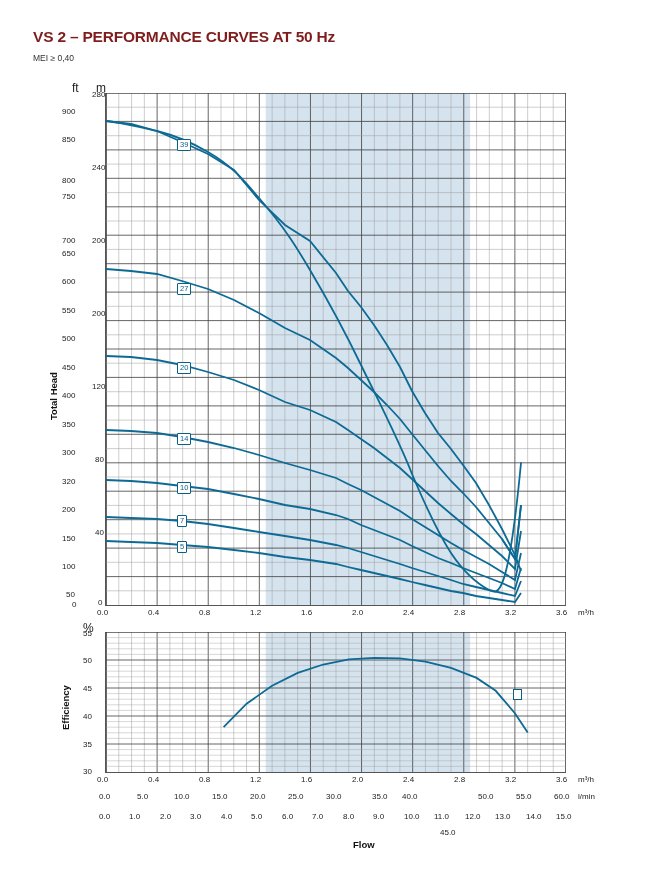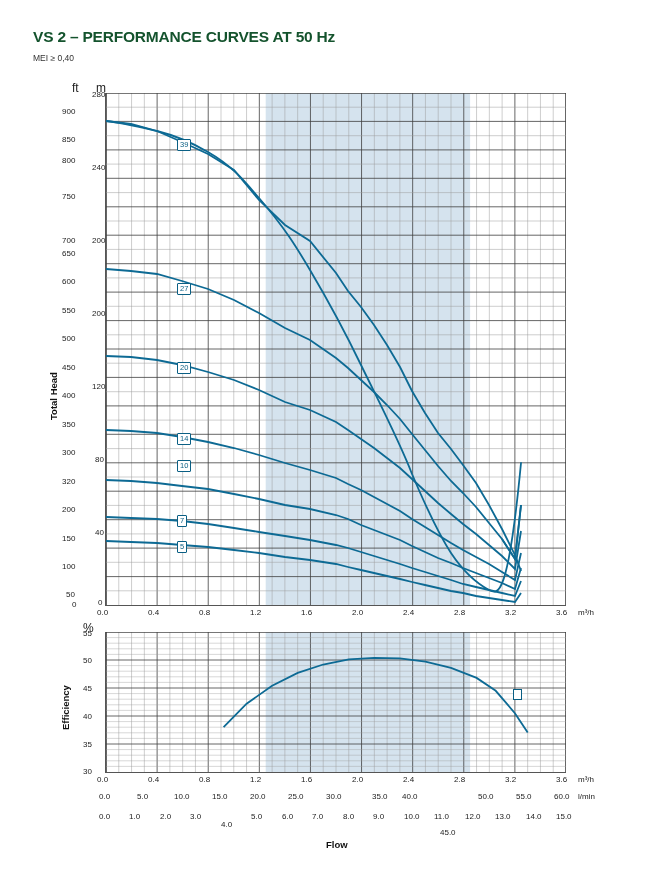--- a/index.html
+++ b/index.html
@@ -7,21 +7,21 @@
     width:663px;height:878px;
     background:#ffffff;
     font-family:"Liberation Sans", sans-serif;
     color:#1a1a1a;
     position:relative;
     overflow:hidden;
   }
   .title{
     position:absolute;left:33px;top:28px;
     font-size:15.5px;font-weight:bold;letter-spacing:-0.2px;
-    color:#14532d;
+    color:#7f1d1d;
   }
   .subtitle{
     position:absolute;left:33px;top:53px;
     font-size:8.5px;color:#333;
   }
 
   
   #head-plot{
     position:absolute;
     left:105px;top:93px;
@@ -179,27 +179,27 @@
     <polyline fill="none" stroke="#0d6a94" stroke-width="1.8" points="0,387 25,388 51,390 76,393 102,396 128,401 153,406 179,412 204,416 230,422 242,426 255,432 268,437 281,442 294,447 306,453 319,459 332,465 345,470 357,475 370,480 383,485 396,490 409,496 415,475"></polyline>
     <polyline fill="none" stroke="#0d6a94" stroke-width="1.8" points="0,424 25,425 51,426 76,428 102,431 128,435 153,439 179,443 204,447 230,452 242,455 255,459 268,463 281,467 294,471 306,475 319,479 332,483 345,487 357,491 370,494 383,497 396,500 409,503 415,488"></polyline>
     <polyline fill="none" stroke="#0d6a94" stroke-width="1.8" points="0,448 25,449 51,450 76,452 102,454 128,457 153,460 179,464 204,467 230,471 242,474 255,477 268,480 281,483 294,486 306,489 319,492 332,495 345,498 357,500 370,503 383,505 396,507 409,509 415,500"></polyline>
   </svg>
 </div>
 
 <div class="curvelabel" style="left:177px;top:139px;">39</div>
 <div class="curvelabel" style="left:177px;top:283px;">27</div>
 <div class="curvelabel" style="left:177px;top:362px;">20</div>
 <div class="curvelabel" style="left:177px;top:433px;">14</div>
-<div class="curvelabel" style="left:177px;top:460px;">10</div>
+<div class="curvelabel" style="left:177px;top:482px;">10</div>
 <div class="curvelabel" style="left:177px;top:515px;">7</div>
 <div class="curvelabel" style="left:177px;top:541px;">5</div>
 
 <div class="axis-lab" style="left:62px;top:107px;">900</div>
 <div class="axis-lab" style="left:62px;top:135px;">850</div>
-<div class="axis-lab" style="left:62px;top:156px;">800</div>
+<div class="axis-lab" style="left:62px;top:176px;">800</div>
 <div class="axis-lab" style="left:62px;top:192px;">750</div>
 <div class="axis-lab" style="left:62px;top:221px;margin-top:15px;">700</div>
 <div class="axis-lab" style="left:62px;top:249px;">650</div>
 <div class="axis-lab" style="left:62px;top:277px;">600</div>
 <div class="axis-lab" style="left:62px;top:306px;">550</div>
 <div class="axis-lab" style="left:62px;top:334px;">500</div>
 <div class="axis-lab" style="left:62px;top:363px;">450</div>
 <div class="axis-lab" style="left:62px;top:391px;">400</div>
 <div class="axis-lab" style="left:62px;top:420px;">350</div>
 <div class="axis-lab" style="left:62px;top:448px;">300</div>
@@ -343,28 +343,28 @@
 <div class="axis-lab" style="left:440px;top:792px;margin-top:36px;">45.0</div>
 <div class="axis-lab" style="left:478px;top:792px;">50.0</div>
 <div class="axis-lab" style="left:516px;top:792px;">55.0</div>
 <div class="axis-lab" style="left:554px;top:792px;">60.0</div>
 <div class="axis-lab" style="left:578px;top:792px;">l/min</div>
 
 <div class="axis-lab" style="left:99px;top:812px;">0.0</div>
 <div class="axis-lab" style="left:129px;top:812px;">1.0</div>
 <div class="axis-lab" style="left:160px;top:812px;">2.0</div>
 <div class="axis-lab" style="left:190px;top:812px;">3.0</div>
-<div class="axis-lab" style="left:221px;top:812px;margin-top:8px;">4.0</div>
+<div class="axis-lab" style="left:221px;top:812px;">4.0</div>
 <div class="axis-lab" style="left:251px;top:812px;">5.0</div>
 <div class="axis-lab" style="left:282px;top:812px;">6.0</div>
 <div class="axis-lab" style="left:312px;top:812px;">7.0</div>
 <div class="axis-lab" style="left:343px;top:812px;">8.0</div>
 <div class="axis-lab" style="left:373px;top:812px;">9.0</div>
 <div class="axis-lab" style="left:404px;top:812px;">10.0</div>
 <div class="axis-lab" style="left:434px;top:812px;">11.0</div>
 <div class="axis-lab" style="left:465px;top:812px;">12.0</div>
 <div class="axis-lab" style="left:495px;top:812px;">13.0</div>
 <div class="axis-lab" style="left:526px;top:812px;">14.0</div>
 <div class="axis-lab" style="left:556px;top:812px;">15.0</div>
 
 <div class="axis-title vert" style="left:48px;top:420px;">Total Head</div>
 <div class="axis-title vert" style="left:60px;top:730px;">Efficiency</div>
-<div class="axis-title" style="left:318px;top:839px;padding-left:8px;">Flow</div>
+<div class="axis-title" style="left:345px;top:839px;padding-left:8px;">Flow</div>
 
 </body></html>

